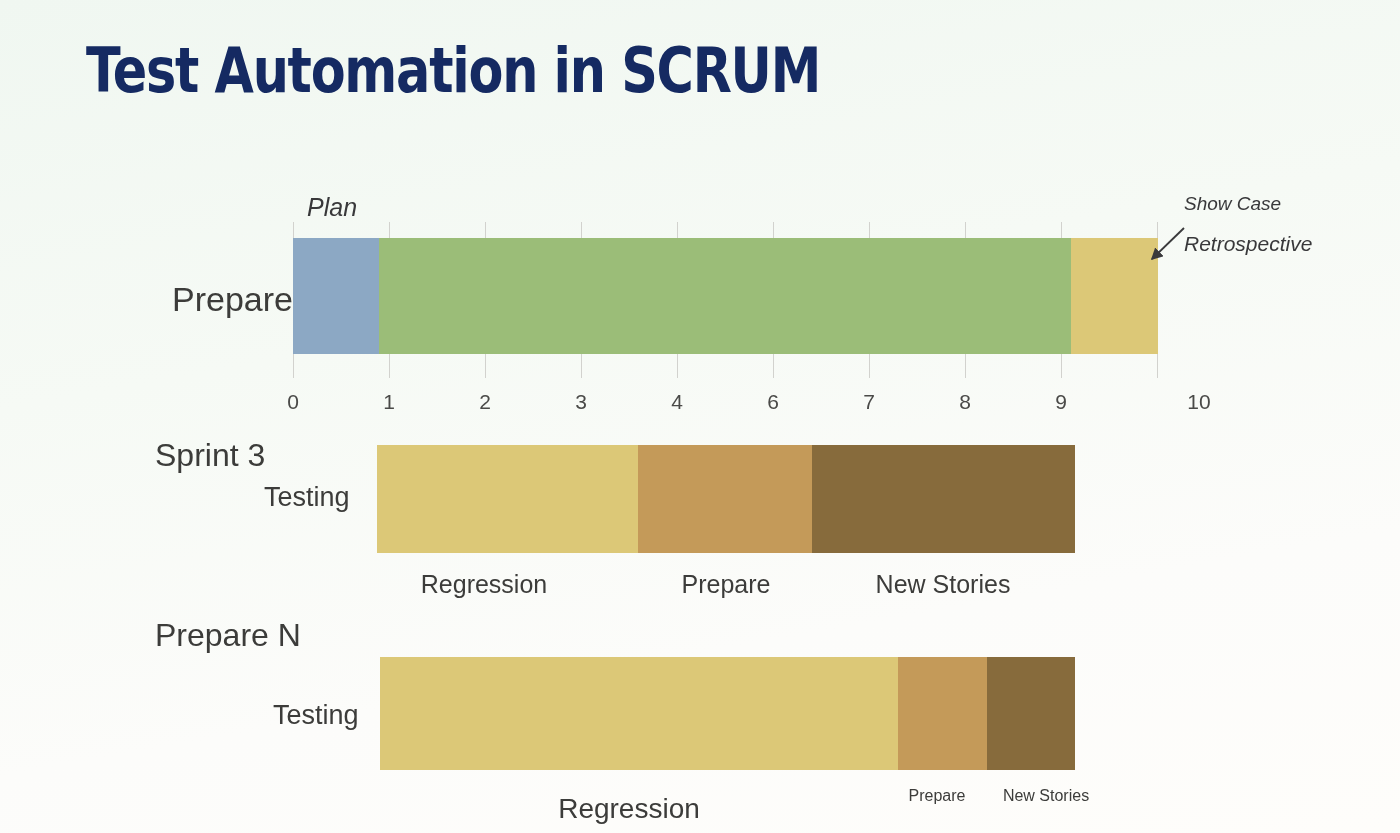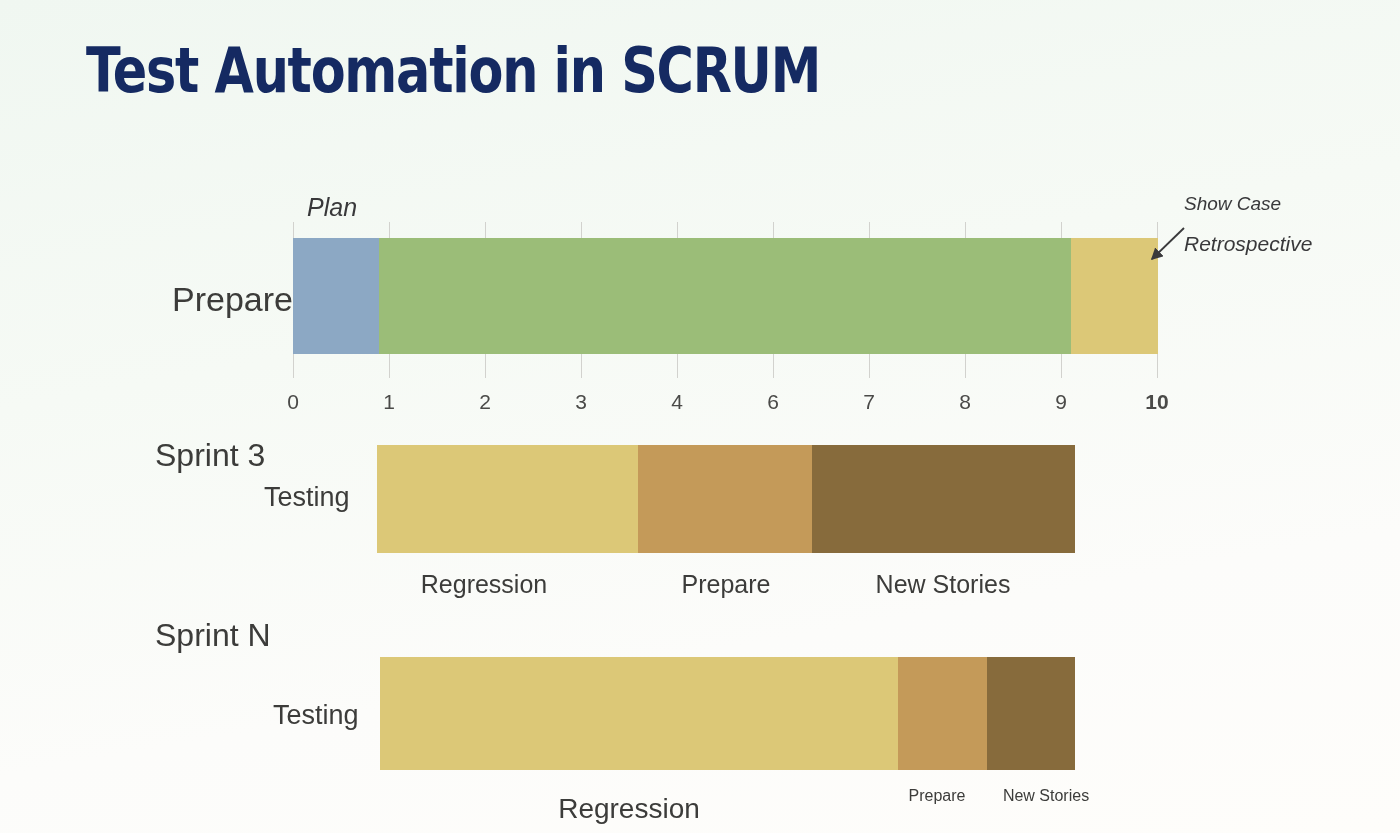--- a/index.html
+++ b/index.html
@@ -163,40 +163,40 @@
 
     <div class="tick-label" style="left:293px; top:390px;">0</div>
     <div class="tick-label" style="left:389px; top:390px;">1</div>
     <div class="tick-label" style="left:485px; top:390px;">2</div>
     <div class="tick-label" style="left:581px; top:390px;">3</div>
     <div class="tick-label" style="left:677px; top:390px;">4</div>
     <div class="tick-label" style="left:773px; top:390px;">6</div>
     <div class="tick-label" style="left:869px; top:390px;">7</div>
     <div class="tick-label" style="left:965px; top:390px;">8</div>
     <div class="tick-label" style="left:1061px; top:390px;">9</div>
-    <div class="tick-label" style="left:1157px; top:390px;font-weight:bold;">10</div>
+    <div class="tick-label" style="left:1199px; top:390px;">10</div>
   </div>
 
   <div id="sprint2-chart">
     <div class="row-label" id="sprint2-title">Sprint 3</div>
     <div class="row-label" id="sprint2-sub">Testing</div>
 
     <div class="bar-track" id="sprint2-bar">
       <div class="bar-seg" style="left:0px; width:261px; background:#DCC877;"></div>
       <div class="bar-seg" style="left:261px; width:174px; background:#C49A59;"></div>
       <div class="bar-seg" style="left:435px; width:263px; background:#876B3C;"></div>
     </div>
 
     <div class="seg-label" style="left:484px; top:570px; font-size:25px;">Regression</div>
     <div class="seg-label" style="left:726px; top:570px; font-size:25px;">Prepare</div>
     <div class="seg-label" style="left:943px; top:570px; font-size:25px;">New Stories</div>
   </div>
 
   <div id="sprintN-chart">
-    <div class="row-label" id="sprintN-title">Sprint N</div>
+    <div class="row-label" id="sprintN-title">Prepare N</div>
     <div class="row-label" id="sprintN-sub">Testing</div>
 
     <div class="bar-track" id="sprintN-bar">
       <div class="bar-seg" style="left:0px; width:518px; background:#DCC877;"></div>
       <div class="bar-seg" style="left:518px; width:89px; background:#C49A59;"></div>
       <div class="bar-seg" style="left:607px; width:88px; background:#876B3C;"></div>
     </div>
 
     <div class="seg-label" style="left:629px; top:793px; font-size:28px;">Regression</div>
     <div class="seg-label" style="left:937px; top:787px; font-size:16px;">Prepare</div>

